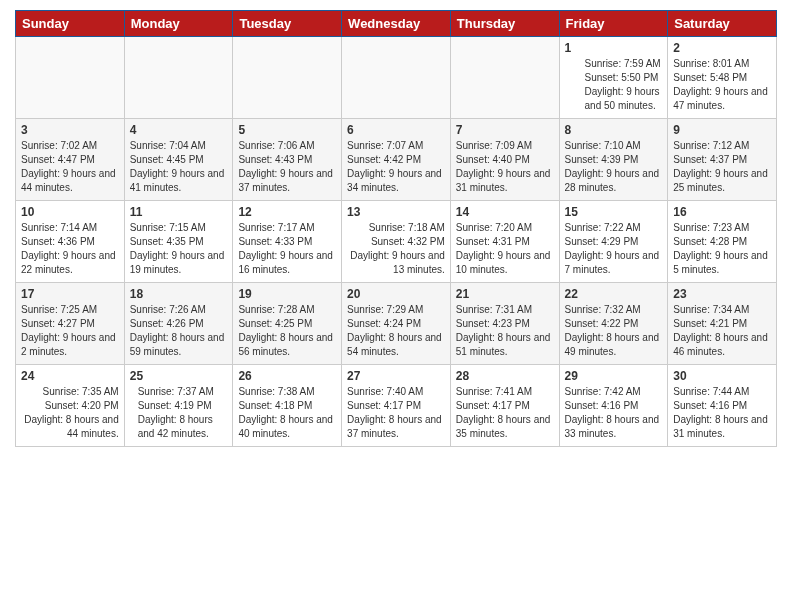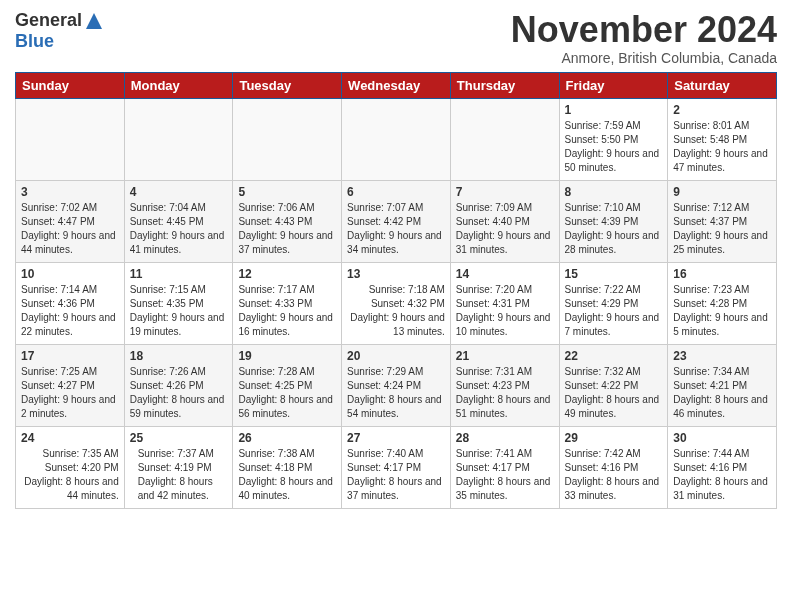--- a/index.html
+++ b/index.html
@@ -93,35 +93,20 @@
     }
     .day-info {
       line-height: 1.4;
       font-size: 10px;
     }
   </style>
 </head>
 <body>
 
 <div class="container">
-  <div class="header-area">
-    <div class="logo">
-      <div class="logo-text">
-        <span class="logo-general">General</span>
-        <svg class="logo-icon" viewBox="0 0 20 20">
-          <polygon points="10,2 18,18 2,18" fill="#2a6db5"></polygon>
-        </svg>
-      </div>
-      <span class="logo-blue">Blue</span>
-    </div>
-    <div class="title-area">
-      <div class="month-title">November 2024</div>
-      <div class="location">Anmore, British Columbia, Canada</div>
-    </div>
-  </div>
 
   <table class="calendar">
     <thead>
       <tr>
         <th>Sunday</th>
         <th>Monday</th>
         <th>Tuesday</th>
         <th>Wednesday</th>
         <th>Thursday</th>
         <th>Friday</th>
@@ -130,21 +115,21 @@
     </thead>
     <tbody id="calendar-body">
     <tr>
           <td class="empty"></td>
           <td class="empty"></td>
           <td class="empty"></td>
           <td class="empty"></td>
           <td class="empty"></td>
           <td>
             <span class="day-number">1</span>
-            <div class="day-info" style="white-space: pre-line;">Sunrise: 7:59 AM
+            <div class="day-info" style="white-space: pre-line; margin-left: 20px;">Sunrise: 7:59 AM
 Sunset: 5:50 PM
 Daylight: 9 hours and 50 minutes.</div>
           </td>
           <td>
             <span class="day-number">2</span>
             <div class="day-info" style="white-space: pre-line;">Sunrise: 8:01 AM
 Sunset: 5:48 PM
 Daylight: 9 hours and 47 minutes.</div>
           </td>
         </tr>

